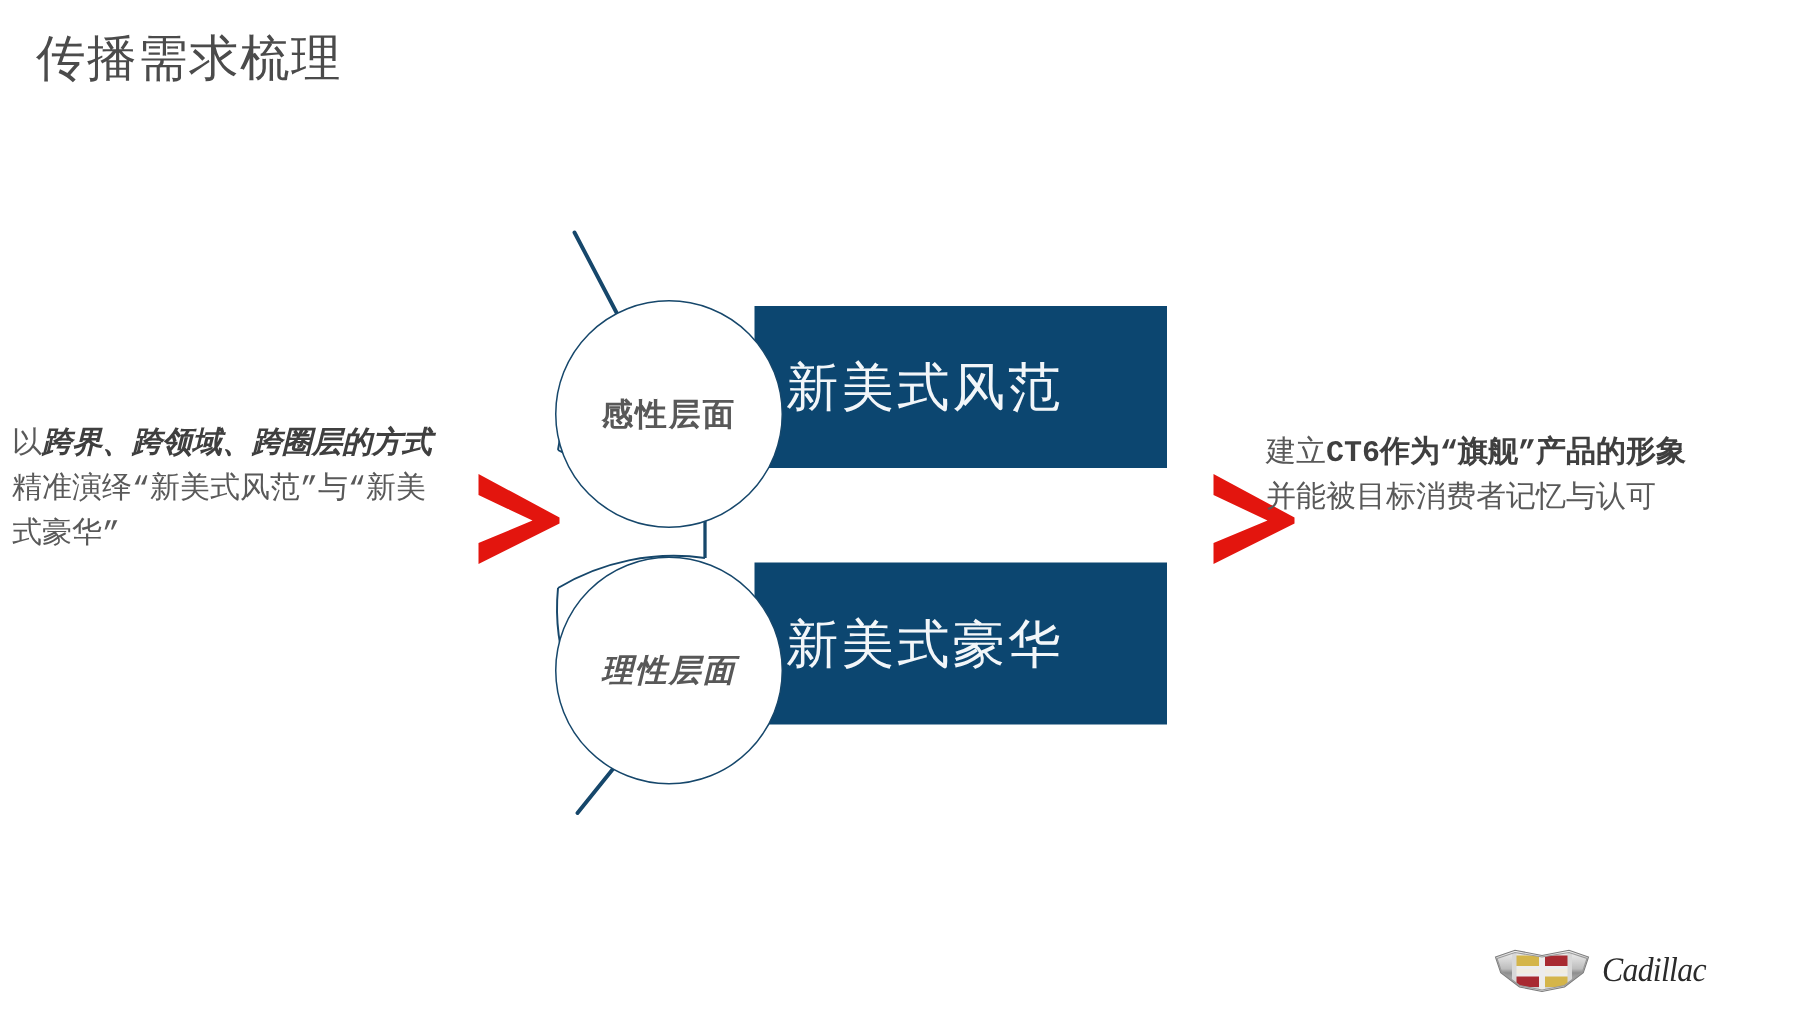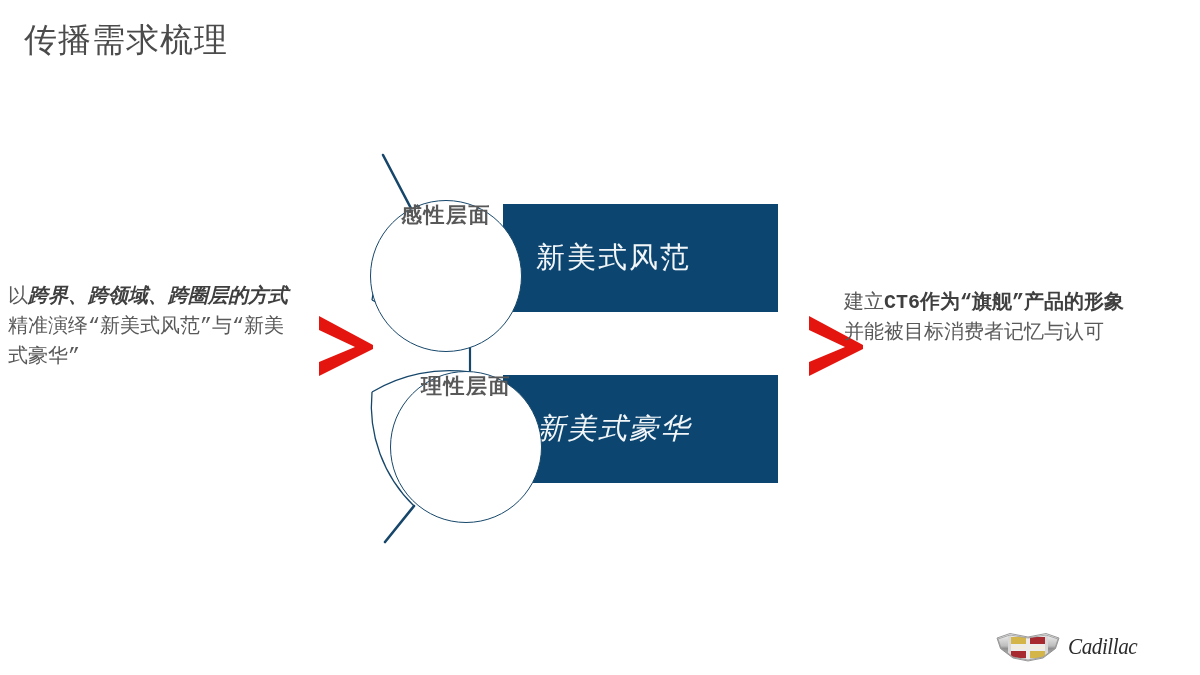--- a/index.html
+++ b/index.html
@@ -80,52 +80,52 @@
     left: 503px;
     top: 204px;
     width: 275px;
     height: 108px;
   }
   #bar-rational {
     left: 503px;
     top: 375px;
     width: 275px;
     height: 108px;
-    font-style: italic;
   }
   .bar-label {
     color: #f2f6f9;
-    font-size: 29px;
+    font-size: 35px;
     font-family: "Liberation Serif", "DejaVu Serif", serif;
     letter-spacing: 2px;
-    margin-left: 33px;
+    margin-left: 21px;
   }
 
   
   .node-circle {
     position: absolute;
     border-radius: 50%;
     background: #ffffff;
     border: 1.4px solid #16476b;
     display: flex;
-    align-items: flex-start;
+    align-items: center;
     justify-content: center;
     box-sizing: border-box;
   }
   #circle-emotional {
     left: 370px;
     top: 200px;
     width: 152px;
     height: 152px;
   }
   #circle-rational {
-    left: 390px;
+    left: 370px;
     top: 371px;
     width: 152px;
     height: 152px;
+    font-style: italic;
   }
   .circle-label {
     font-size: 21px;
     font-weight: bold;
     color: #585858;
     font-family: "Liberation Serif", "DejaVu Serif", serif;
     letter-spacing: 1.5px;
     white-space: nowrap;
   }
 

